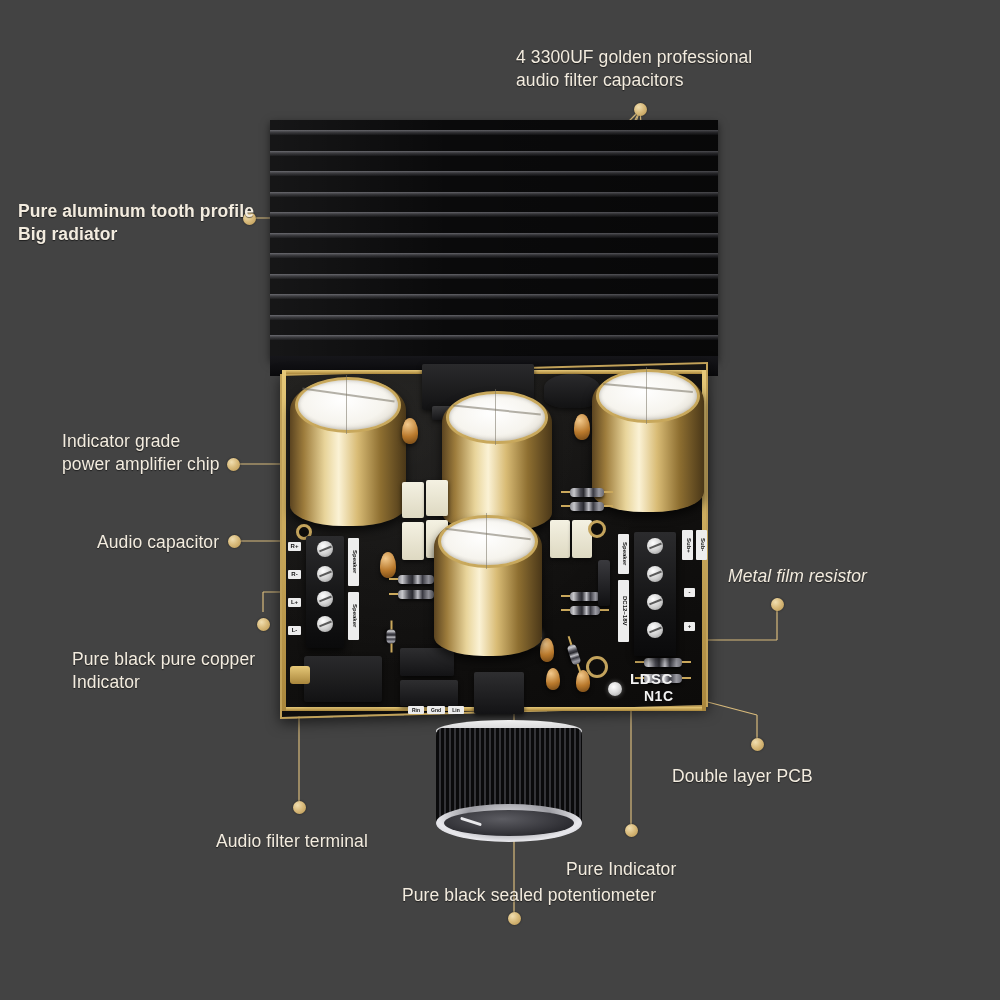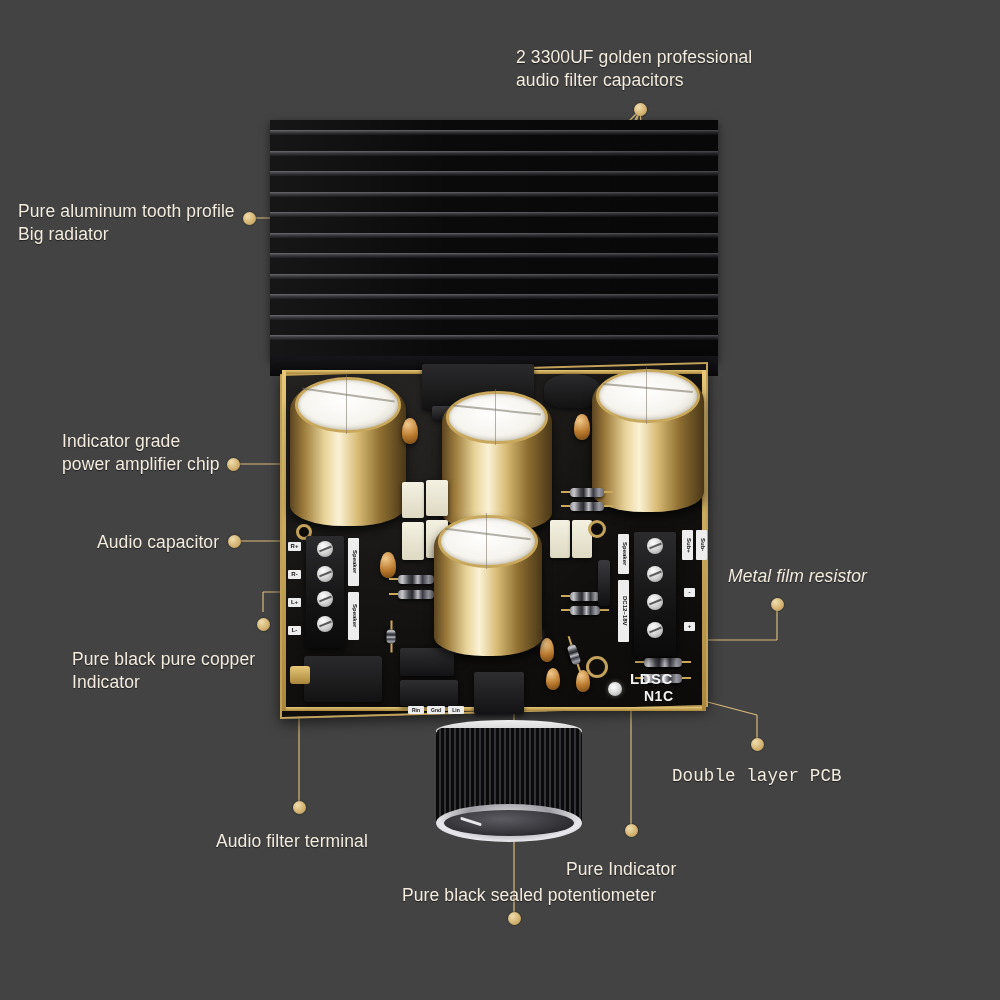--- a/index.html
+++ b/index.html
@@ -348,37 +348,37 @@
       <div class="rimtop"></div>
       <div class="body"></div>
       <div class="rimbot"></div>
       <div class="face"></div>
       <div class="mark"></div>
     </div>
   </div>
 
   <div id="annotations">
       <div class="dot" style="left: 634px; top: 103px;"></div>
-      <div class="label" style="left: 516px; top: 46px; color: rgb(243, 236, 223);">2 3300UF golden professional
+      <div class="label" style="left: 516px; top: 46px; color: rgb(243, 236, 223);">4 3300UF golden professional
 audio filter capacitors</div>
       <div class="dot" style="left: 243px; top: 212px;"></div>
-      <div class="label" style="left: 18px; top: 200px; color: rgb(243, 236, 223);">Pure aluminum tooth profile
+      <div class="label" style="left: 18px; top: 200px; color: rgb(243, 236, 223); font-weight: bold;">Pure aluminum tooth profile
 Big radiator</div>
       <div class="dot" style="left: 227px; top: 458px;"></div>
       <div class="label" style="left: 62px; top: 430px; color: rgb(243, 236, 223);">Indicator grade
 power amplifier chip</div>
       <div class="dot" style="left: 228px; top: 535px;"></div>
       <div class="label" style="left: 97px; top: 531px; color: rgb(243, 236, 223); text-align: right;">Audio capacitor</div>
       <div class="dot" style="left: 257px; top: 618px;"></div>
       <div class="label" style="left: 72px; top: 648px; color: rgb(243, 236, 223);">Pure black pure copper
 Indicator</div>
       <div class="dot" style="left: 771px; top: 598px;"></div>
       <div class="label" style="left: 728px; top: 565px; color: rgb(243, 236, 223); font-style: italic;">Metal film resistor</div>
       <div class="dot" style="left: 751px; top: 738px;"></div>
-      <div class="label" style="left: 672px; top: 765px; color: rgb(243, 236, 223); font-family: Liberation Mono, monospace;">Double layer PCB</div>
+      <div class="label" style="left: 672px; top: 765px; color: rgb(243, 236, 223);">Double layer PCB</div>
       <div class="dot" style="left: 625px; top: 824px;"></div>
       <div class="label" style="left: 566px; top: 858px; color: rgb(243, 236, 223);">Pure Indicator</div>
       <div class="dot" style="left: 293px; top: 801px;"></div>
       <div class="label" style="left: 216px; top: 830px; color: rgb(243, 236, 223);">Audio filter terminal</div>
       <div class="dot" style="left: 508px; top: 912px;"></div>
       <div class="label" style="left: 402px; top: 884px; color: rgb(243, 236, 223);">Pure black sealed potentiometer</div>
     </div>
 </div>
 
 </body></html>

